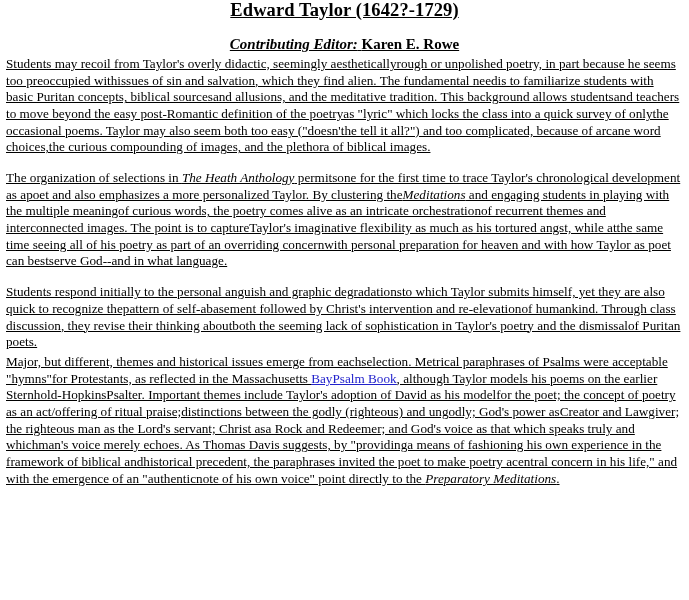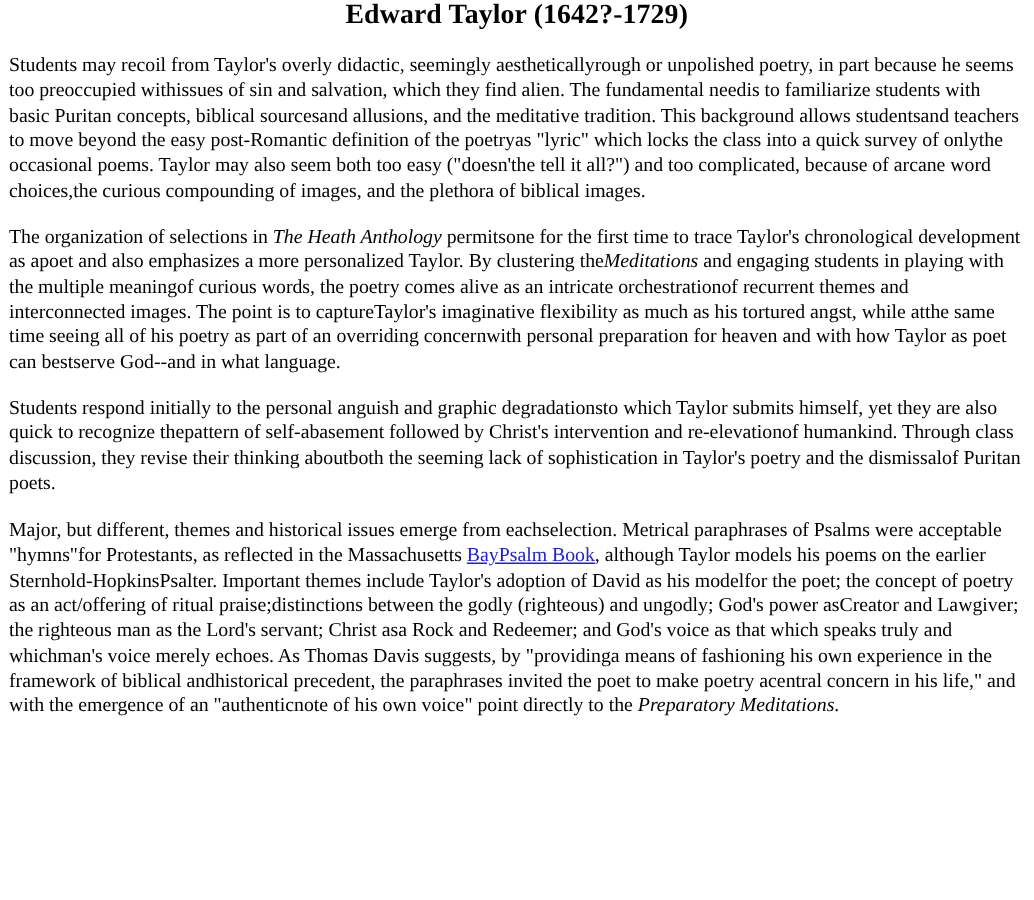--- a/index.html
+++ b/index.html
@@ -13,20 +13,21 @@
     overflow: hidden;
     font-family: "Liberation Serif", "DejaVu Serif", serif;
     color: #000000;
     font-size: 13.2px;
     line-height: 1.27;
   }
   .page {
     padding: 0 6px 0 6px;
     box-sizing: border-box;
     width: 689px;
+    text-decoration: underline;
   }
   h1.doc-title {
     text-align: center;
     font-size: 18.5px;
     font-weight: bold;
     margin: 0 0 0 0;
     padding-top: 1px;
     line-height: 1.05;
     letter-spacing: 0.1px;
   }
@@ -47,37 +48,41 @@
     line-height: 1.15;
     letter-spacing: 0.05px;
   }
   p.body-para {
     margin: 14px 0 0 0;
     text-align: left;
     font-size: 13.2px;
     line-height: 1.265;
   }
   p.body-para.first-after-heading {
-    margin-top: 15px;
+    margin-top: 3px;
   }
   i, em {
     font-style: italic;
   }
   a.inline-link {
     color: #2222cc;
     text-decoration: underline;
   }
 </style>
 </head>
 <body>
 
 <div class="page">
 
   <h1 class="doc-title">Edward Taylor (1642?-1729)</h1>
 
+  <h2 class="doc-subtitle">
+    <span class="role">Contributing Editor:</span>
+    <span>Karen E. Rowe</span>
+  </h2>
 
   <div id="sections-container">
       <p class="body-para first-after-heading"><span>Students may recoil from Taylor's overly didactic, seemingly aestheticallyrough or unpolished poetry, in part because he seems too preoccupied withissues of sin and salvation, which they find alien. The fundamental needis to familiarize students with basic Puritan concepts, biblical sourcesand allusions, and the meditative tradition. This background allows studentsand teachers to move beyond the easy post-Romantic definition of the poetryas "lyric" which locks the class into a quick survey of onlythe occasional poems. Taylor may also seem both too easy ("doesn'the tell it all?") and too complicated, because of arcane word choices,the curious compounding of images, and the plethora of biblical images.</span></p>
       <p class="body-para"><span>The organization of selections in </span><i>The Heath Anthology</i><span> permitsone for the first time to trace Taylor's chronological development as apoet and also emphasizes a more personalized Taylor. By clustering the</span><i>Meditations</i><span> and engaging students in playing with the multiple meaningof curious words, the poetry comes alive as an intricate orchestrationof recurrent themes and interconnected images. The point is to captureTaylor's imaginative flexibility as much as his tortured angst, while atthe same time seeing all of his poetry as part of an overriding concernwith personal preparation for heaven and with how Taylor as poet can bestserve God--and in what language.</span></p>
       <p class="body-para"><span>Students respond initially to the personal anguish and graphic degradationsto which Taylor submits himself, yet they are also quick to recognize thepattern of self-abasement followed by Christ's intervention and re-elevationof humankind. Through class discussion, they revise their thinking aboutboth the seeming lack of sophistication in Taylor's poetry and the dismissalof Puritan poets.</span></p>
       <p class="body-para first-after-heading"><span>Major, but different, themes and historical issues emerge from eachselection. Metrical paraphrases of Psalms were acceptable "hymns"for Protestants, as reflected in the Massachusetts </span><a class="inline-link" href="#" style="color: rgb(34, 34, 204);">BayPsalm Book</a><span>, although Taylor models his poems on the earlier Sternhold-HopkinsPsalter. Important themes include Taylor's adoption of David as his modelfor the poet; the concept of poetry as an act/offering of ritual praise;distinctions between the godly (righteous) and ungodly; God's power asCreator and Lawgiver; the righteous man as the Lord's servant; Christ asa Rock and Redeemer; and God's voice as that which speaks truly and whichman's voice merely echoes. As Thomas Davis suggests, by "providinga means of fashioning his own experience in the framework of biblical andhistorical precedent, the paraphrases invited the poet to make poetry acentral concern in his life," and with the emergence of an "authenticnote of his own voice" point directly to the </span><i>Preparatory Meditations</i><span>.</span></p>
     </div>
 
 </div>
 

